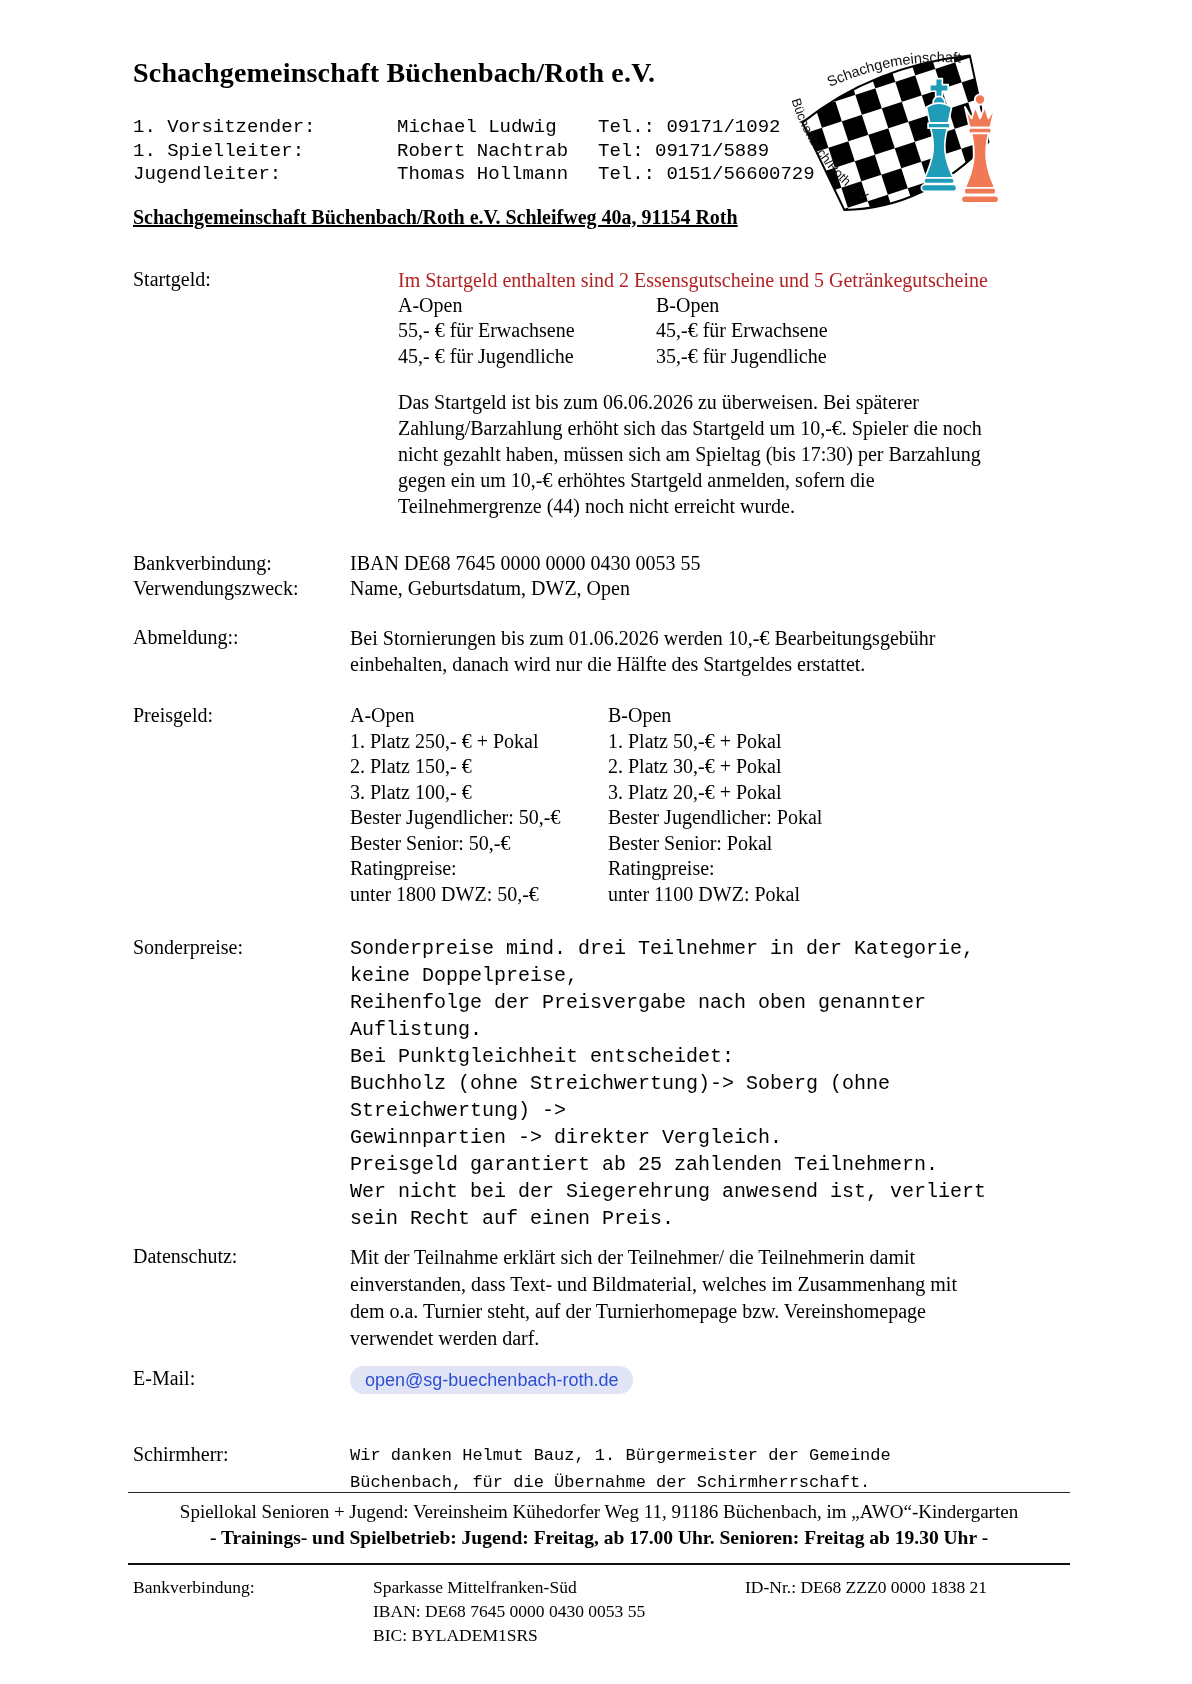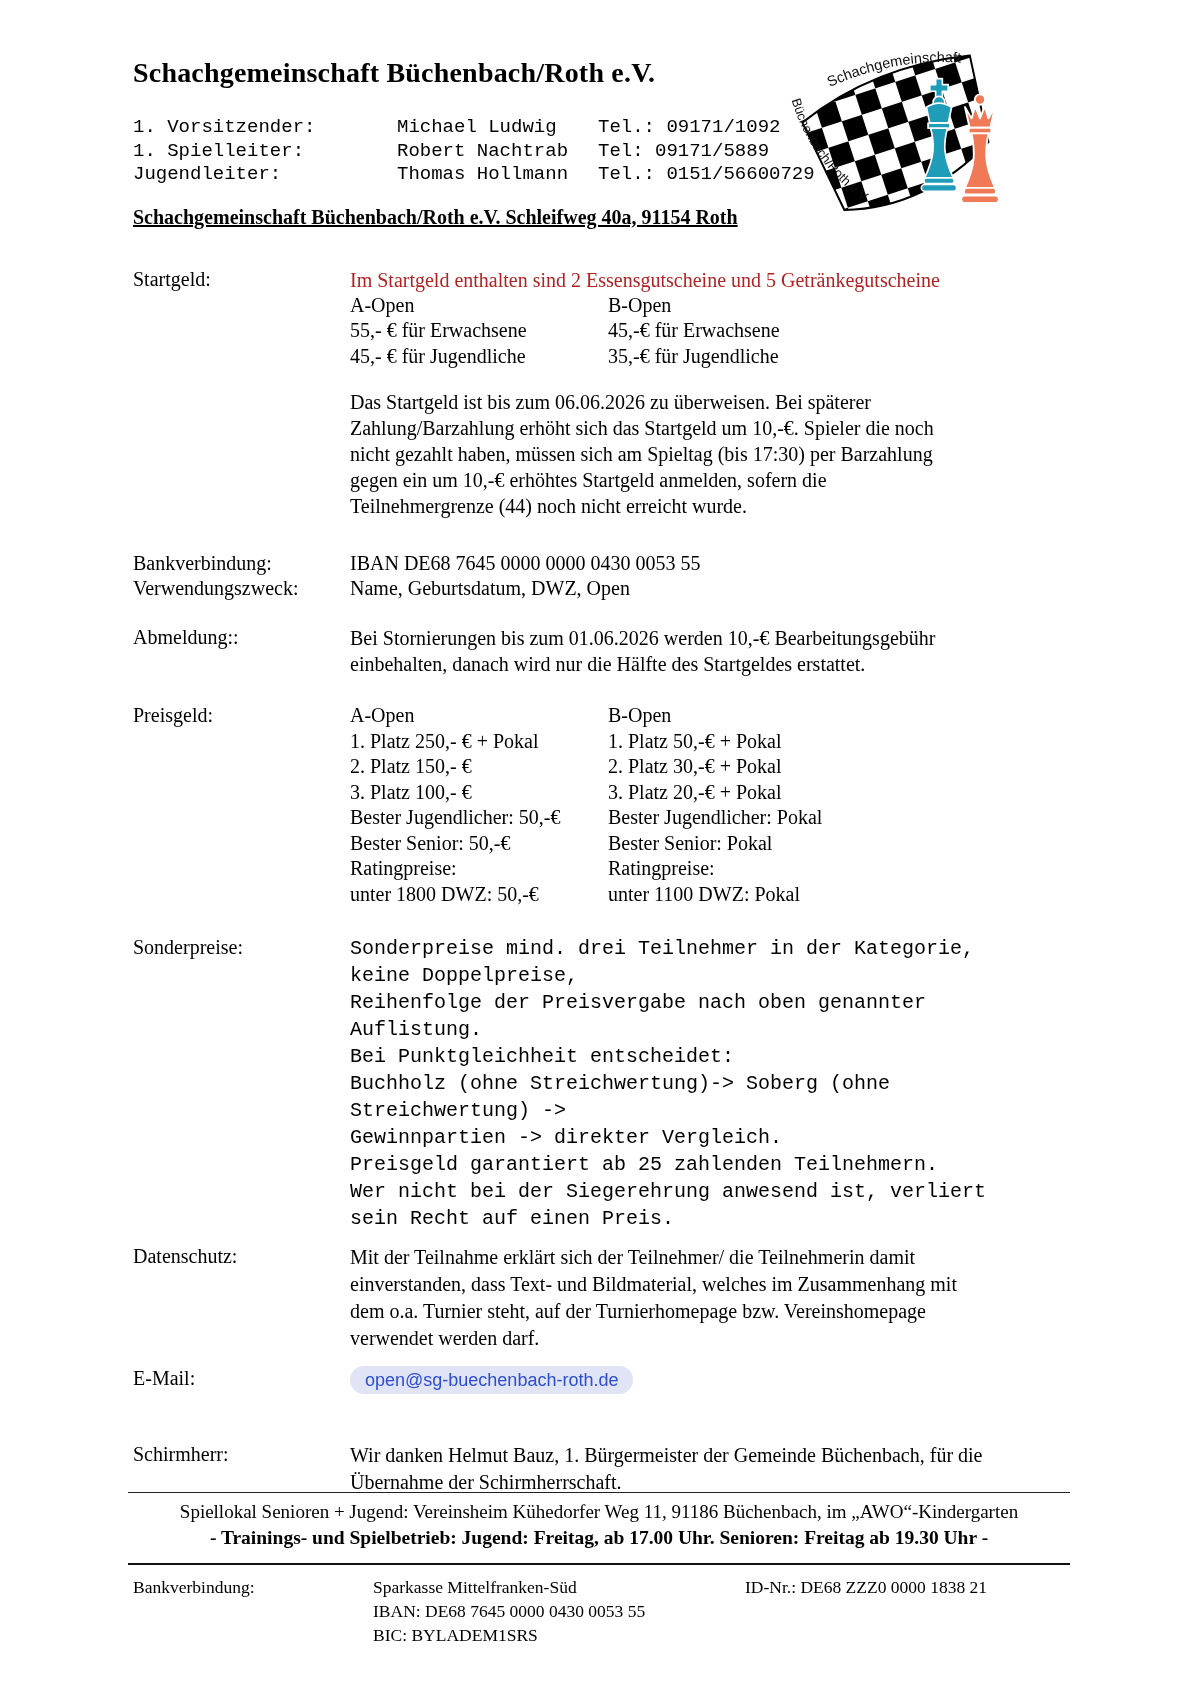--- a/index.html
+++ b/index.html
@@ -24,39 +24,39 @@
   }
   
   .logo{position:absolute;left:788px;top:42px;width:232px;height:172px;}
   
   .row{display:grid;grid-template-columns:217px 1fr;}
   .label{font-size:20px;line-height:25px;}
   .twocol{display:grid;grid-template-columns:258px auto;}
   .col-lines div{font-size:20px;line-height:25.5px;}
   .notice{color:var(--notice-red,#b22222);font-size:20px;line-height:26px;white-space:nowrap;}
   .para{font-size:20px;line-height:26px;width:615px;}
-  .sec-startgeld{margin-top:40px;}
+  .sec-startgeld{margin-top:40px;gap:48px;}
   .startgeld-para{margin-top:20px;}
   .sec-bank{margin-top:32px;}
   .sec-bank .row div{font-size:20px;line-height:25px;}
   .sec-abmeldung{margin-top:24px;}
   .sec-preisgeld{margin-top:26px;}
   .sec-sonder{margin-top:28px;}
   .sonder-lines div{font-size:20px;line-height:27px;max-width:645px;font-family:Liberation Mono, monospace;}
   .sec-daten{margin-top:12px;}
   .daten-text{font-size:20px;line-height:27px;width:632px;}
   .sec-email{margin-top:14px;}
   .email-pill{
     display:inline-block;background:var(--pill-bg,#e1e4f4);
     color:var(--link-blue,#2b4ed4);
     font-family:"Liberation Sans", sans-serif;font-size:18px;line-height:22px;
     padding:3px 15px;border-radius:15px;text-decoration:none;
   }
   .sec-schirm{margin-top:48px;}
-  .schirm-text{font-size:20px;line-height:27px;width:655px;}
+  .schirm-text{font-size:17px;line-height:27px;width:655px;font-family:Liberation Mono, monospace;}
   
   .footer{position:absolute;left:128px;right:122px;top:1492px;}
   .rule-thin{border:0;border-top:1.6px solid #222;margin:0 0 6px 0;}
   .rule-thick{border:0;border-top:2.6px solid #111;margin:12px 0 10px 0;}
   .foot-center{font-size:19px;line-height:26px;text-align:center;}
   .foot-center.bold{font-weight:bold;font-size:19.5px;}
   .foot-grid{display:grid;grid-template-columns:240px 372px auto;margin-left:5px;}
   .foot-grid div{font-size:17.5px;line-height:24px;}
   .foot-bank-block div{font-size:17.5px;line-height:24px;}
 </style>

